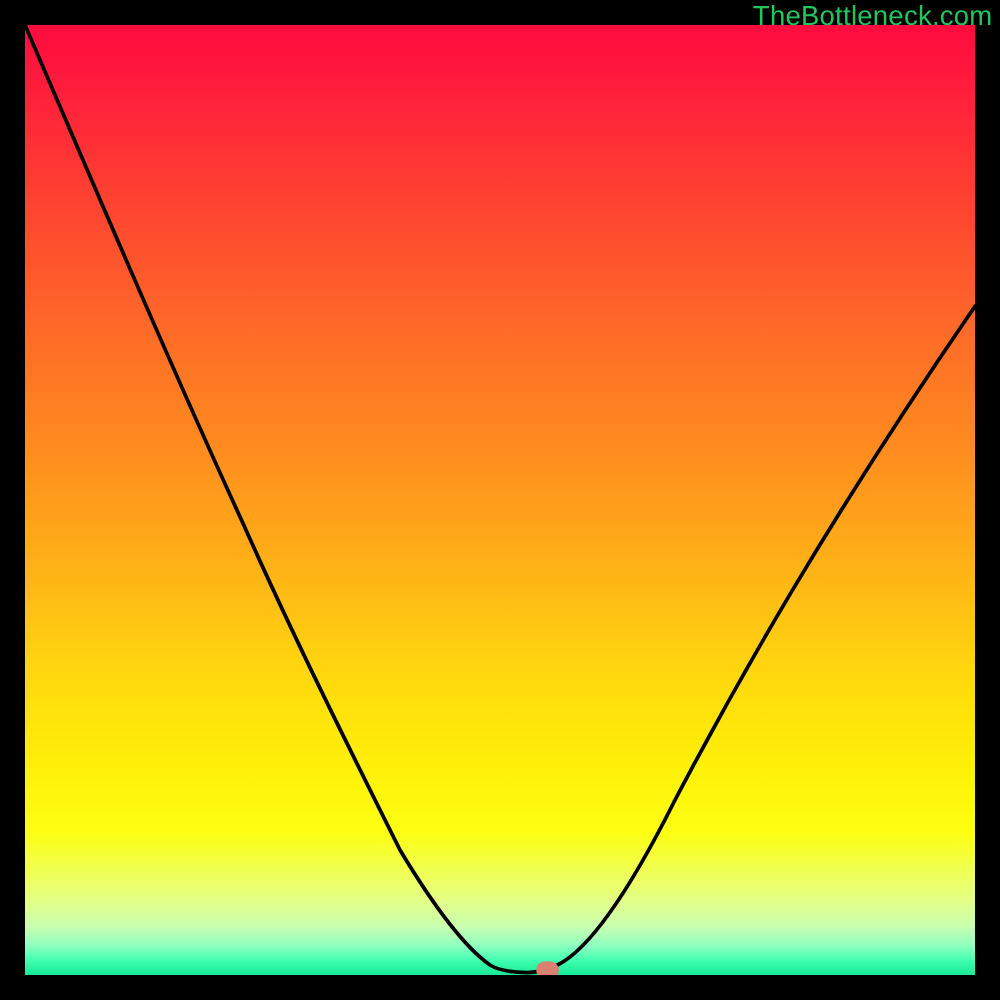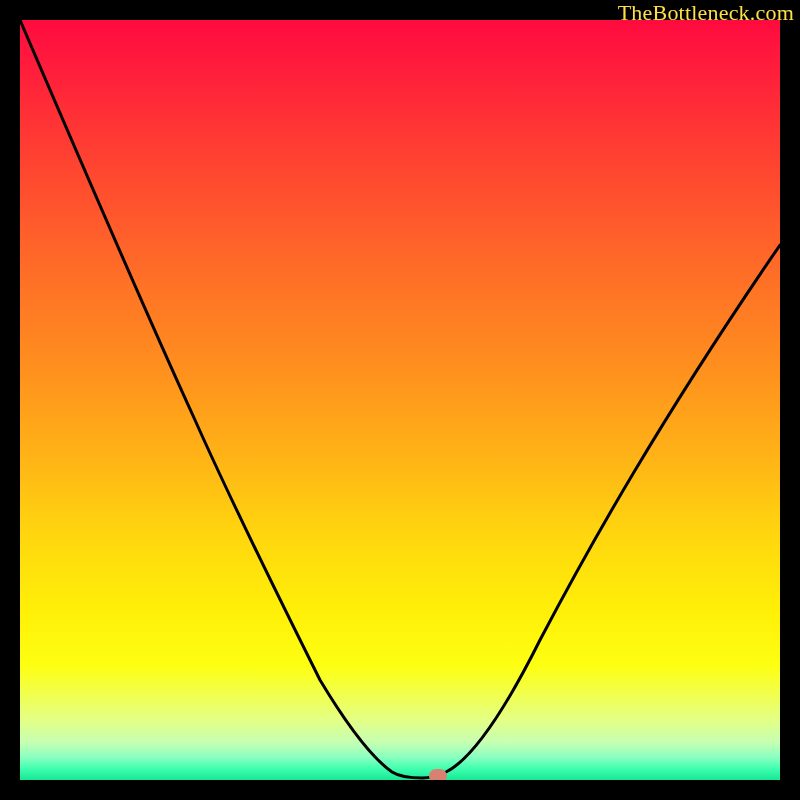--- a/index.html
+++ b/index.html
@@ -62,26 +62,25 @@
     width: 18px;
     height: 14px;
     border-radius: 7px;
     background: #d88072;
     transform: translate(-50%, -50%);
   }
   .watermark {
     position: absolute;
     top: 0;
     right: 6px;
-    color: #fde047;
+    color: #22c55e;
     font-size: 22px;
     font-weight: 500;
     letter-spacing: 0.2px;
     user-select: none;
-    font-family: Liberation Serif, serif;
   }
 </style>
 </head>
 <body>
 
 <div class="frame">
   <div class="watermark">TheBottleneck.com</div>
 
   <div class="plot-area">
     <div class="gradient"></div>

